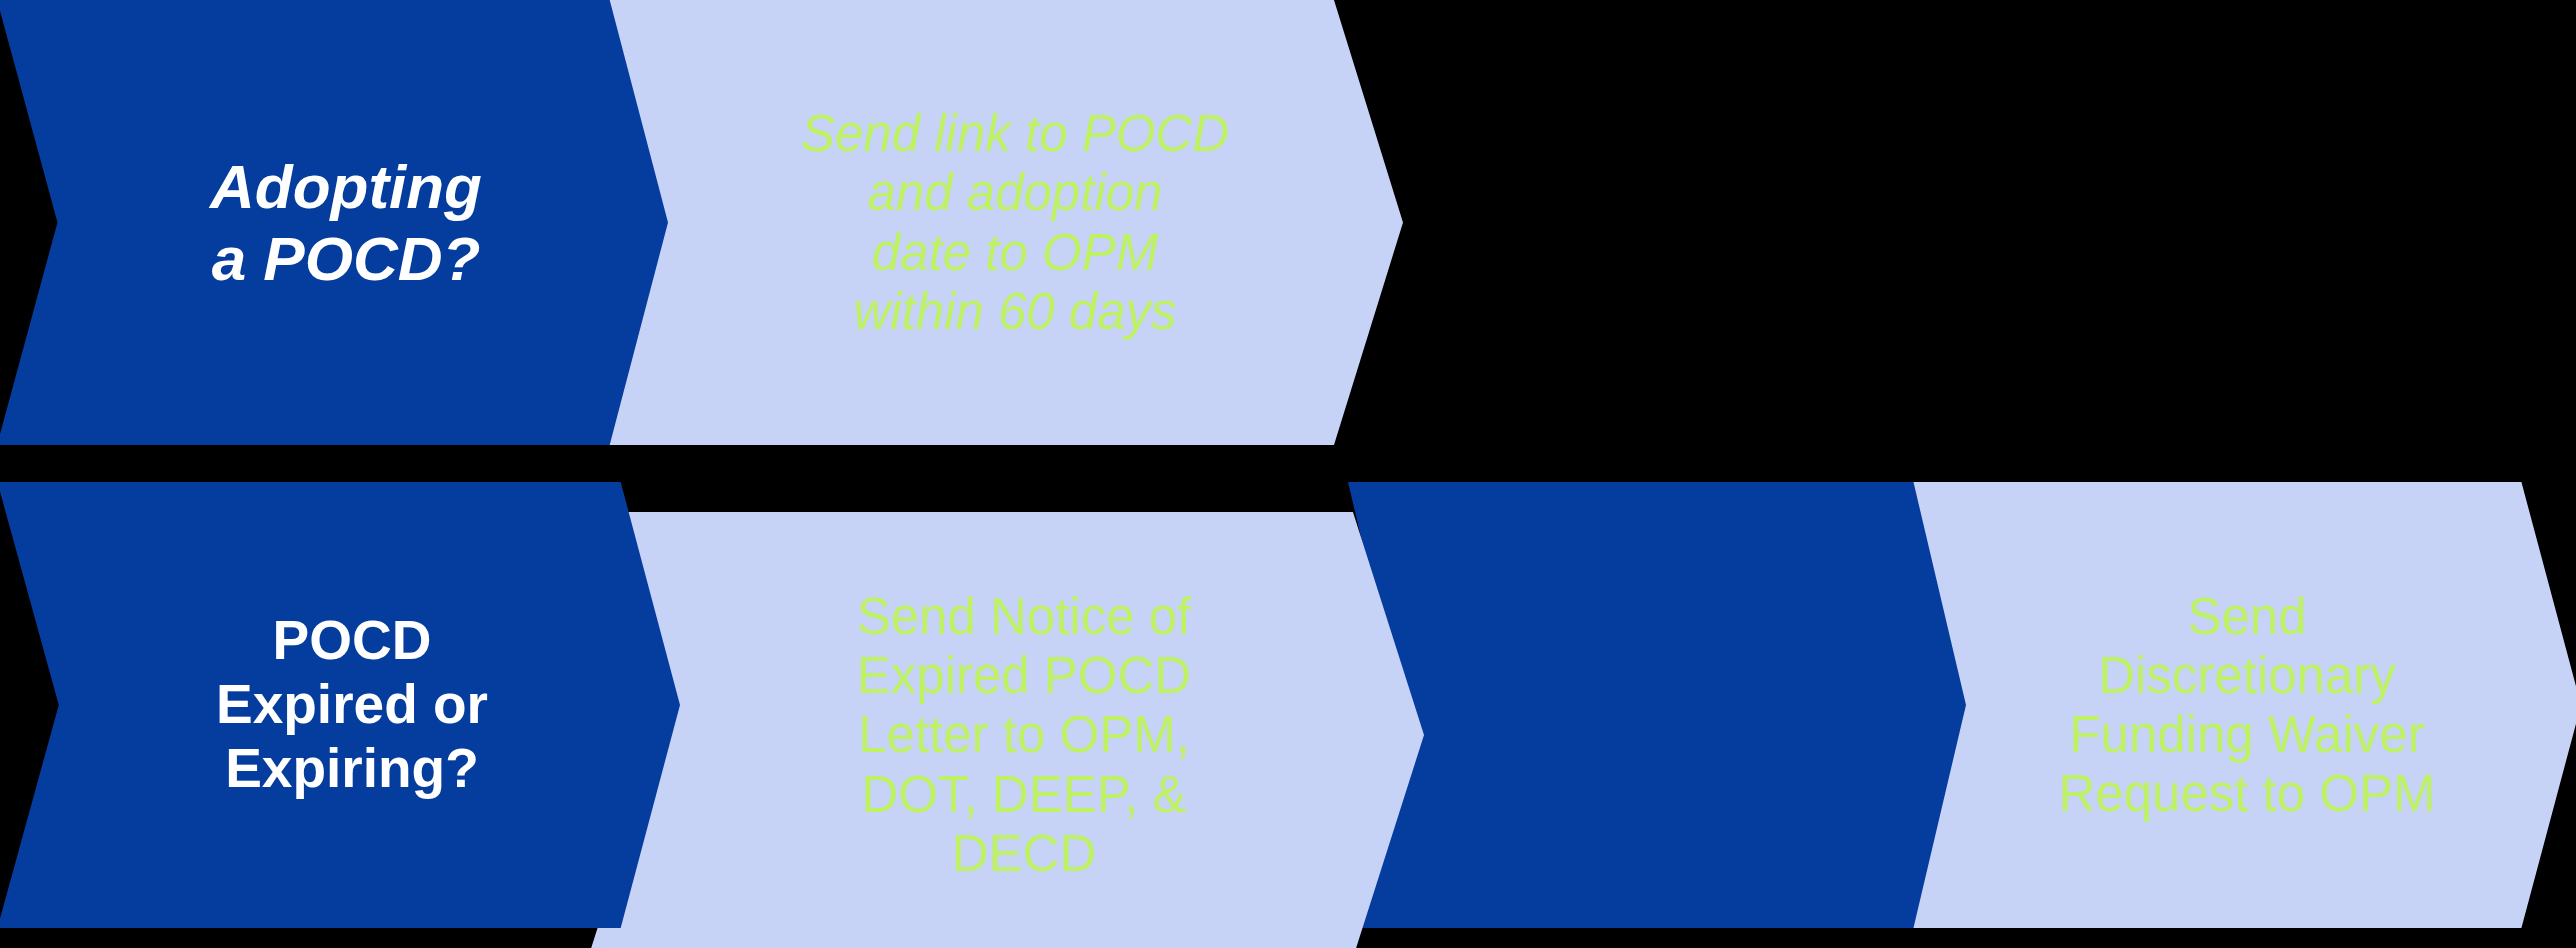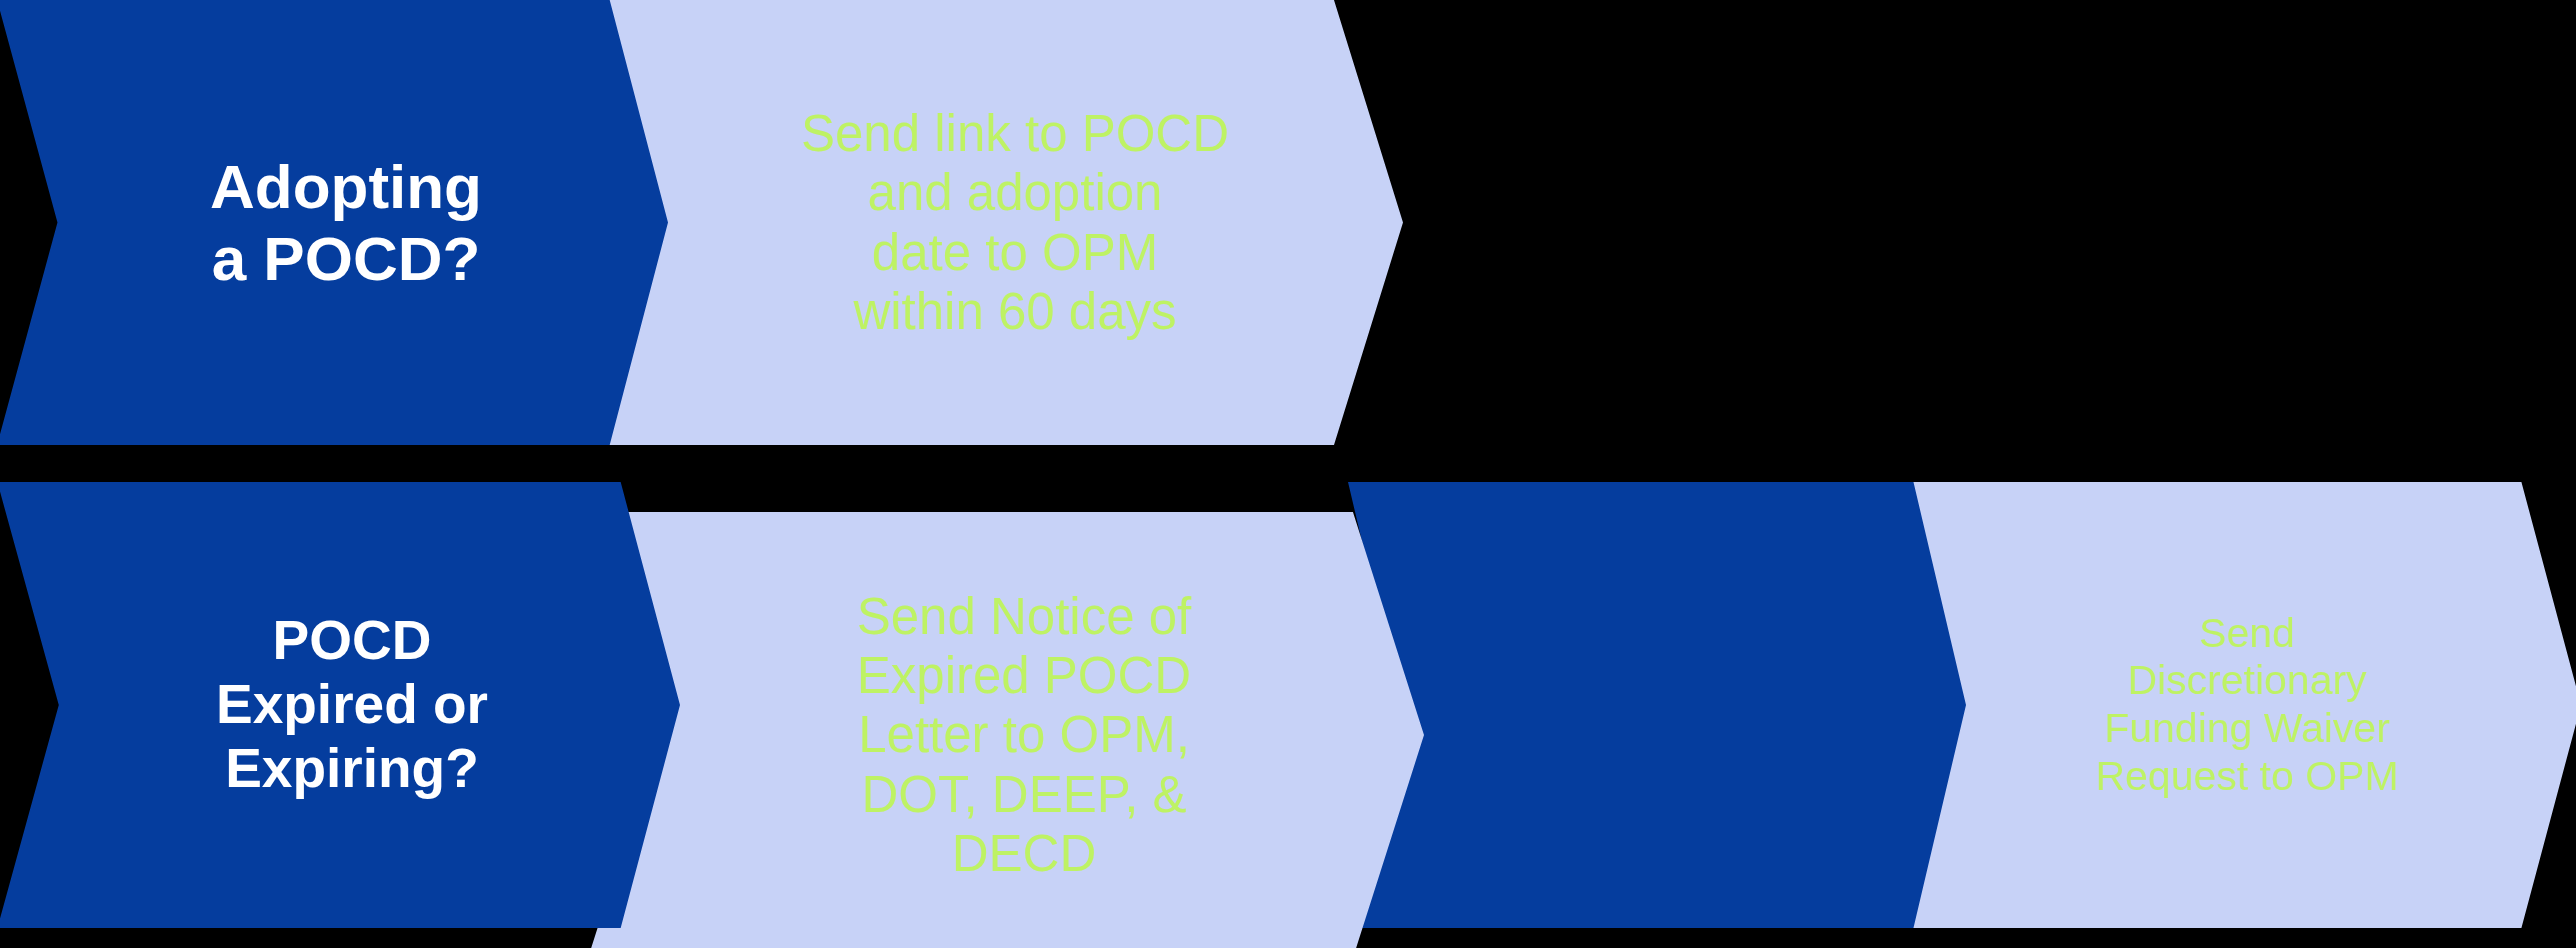--- a/index.html
+++ b/index.html
@@ -20,21 +20,21 @@
     width: 2576px;
     height: 948px;
     background: #000000;
   }
 
   .flow-row {
     position: absolute;
     left: 0;
   }
 
-  #row-adopting { top: 0px;   height: 445px; width: 2432px; }
+  #row-adopting { top: 0px;   height: 445px; width: 2432px; font-style: italic; }
   #row-expired  { top: 482px; height: 446px; width: 2576px; padding-left: 28px; }
 
   
   .step {
     position: absolute;
     top: 0;
     height: 100%;
     display: flex;
     align-items: center;
     justify-content: center;
@@ -131,21 +131,21 @@
     margin-left: 33px;
     max-width: 454px;
   }
 
   #step-grant-action {
     left: 1880px;
     width: 701px;
     z-index: 5;
   }
   #step-grant-action .step-label {
-    font-size: 41px;
+    font-size: 51px;
     margin-left: 33px;
     max-width: 537px;
   }
 </style>
 </head>
 <body>
 
 <div id="diagram">
 
   <div class="flow-row" id="row-adopting">

